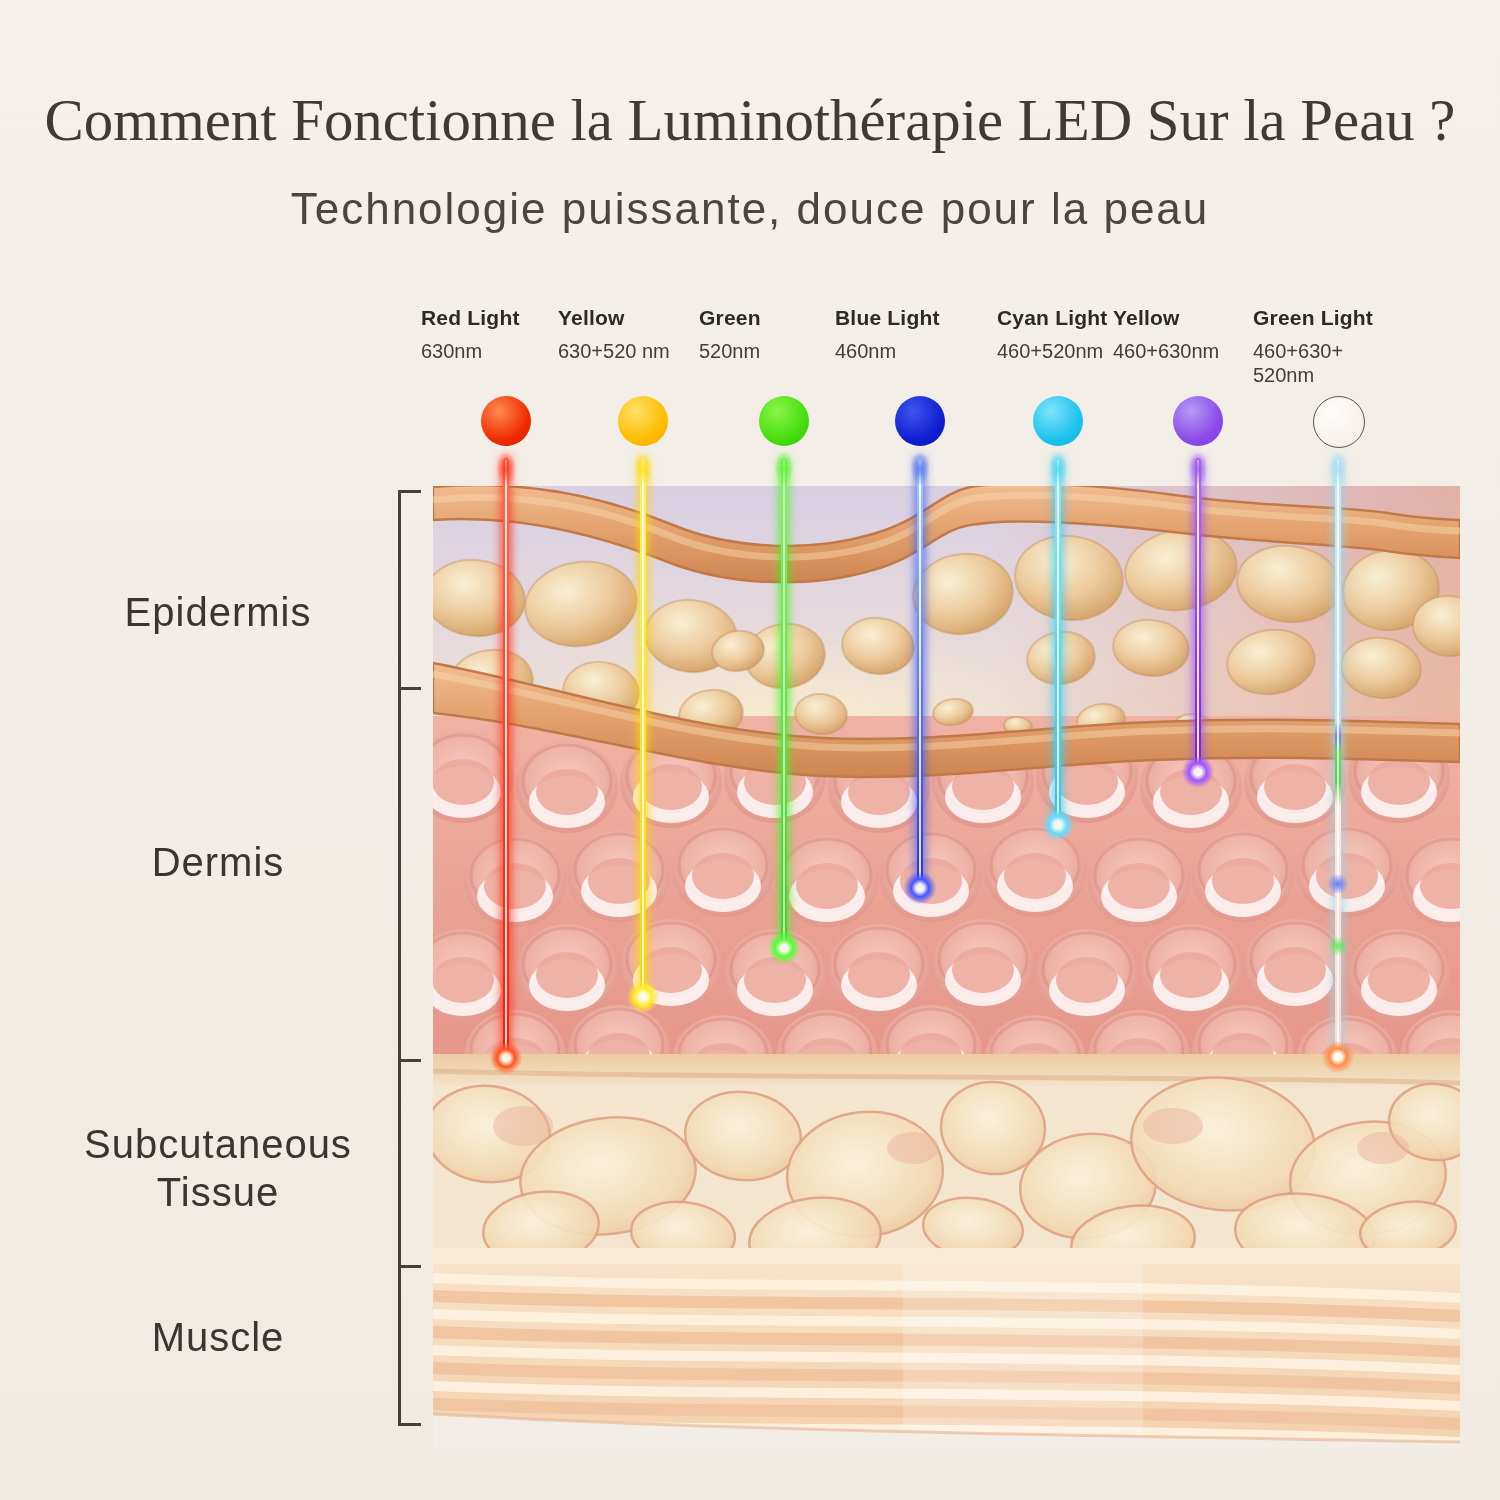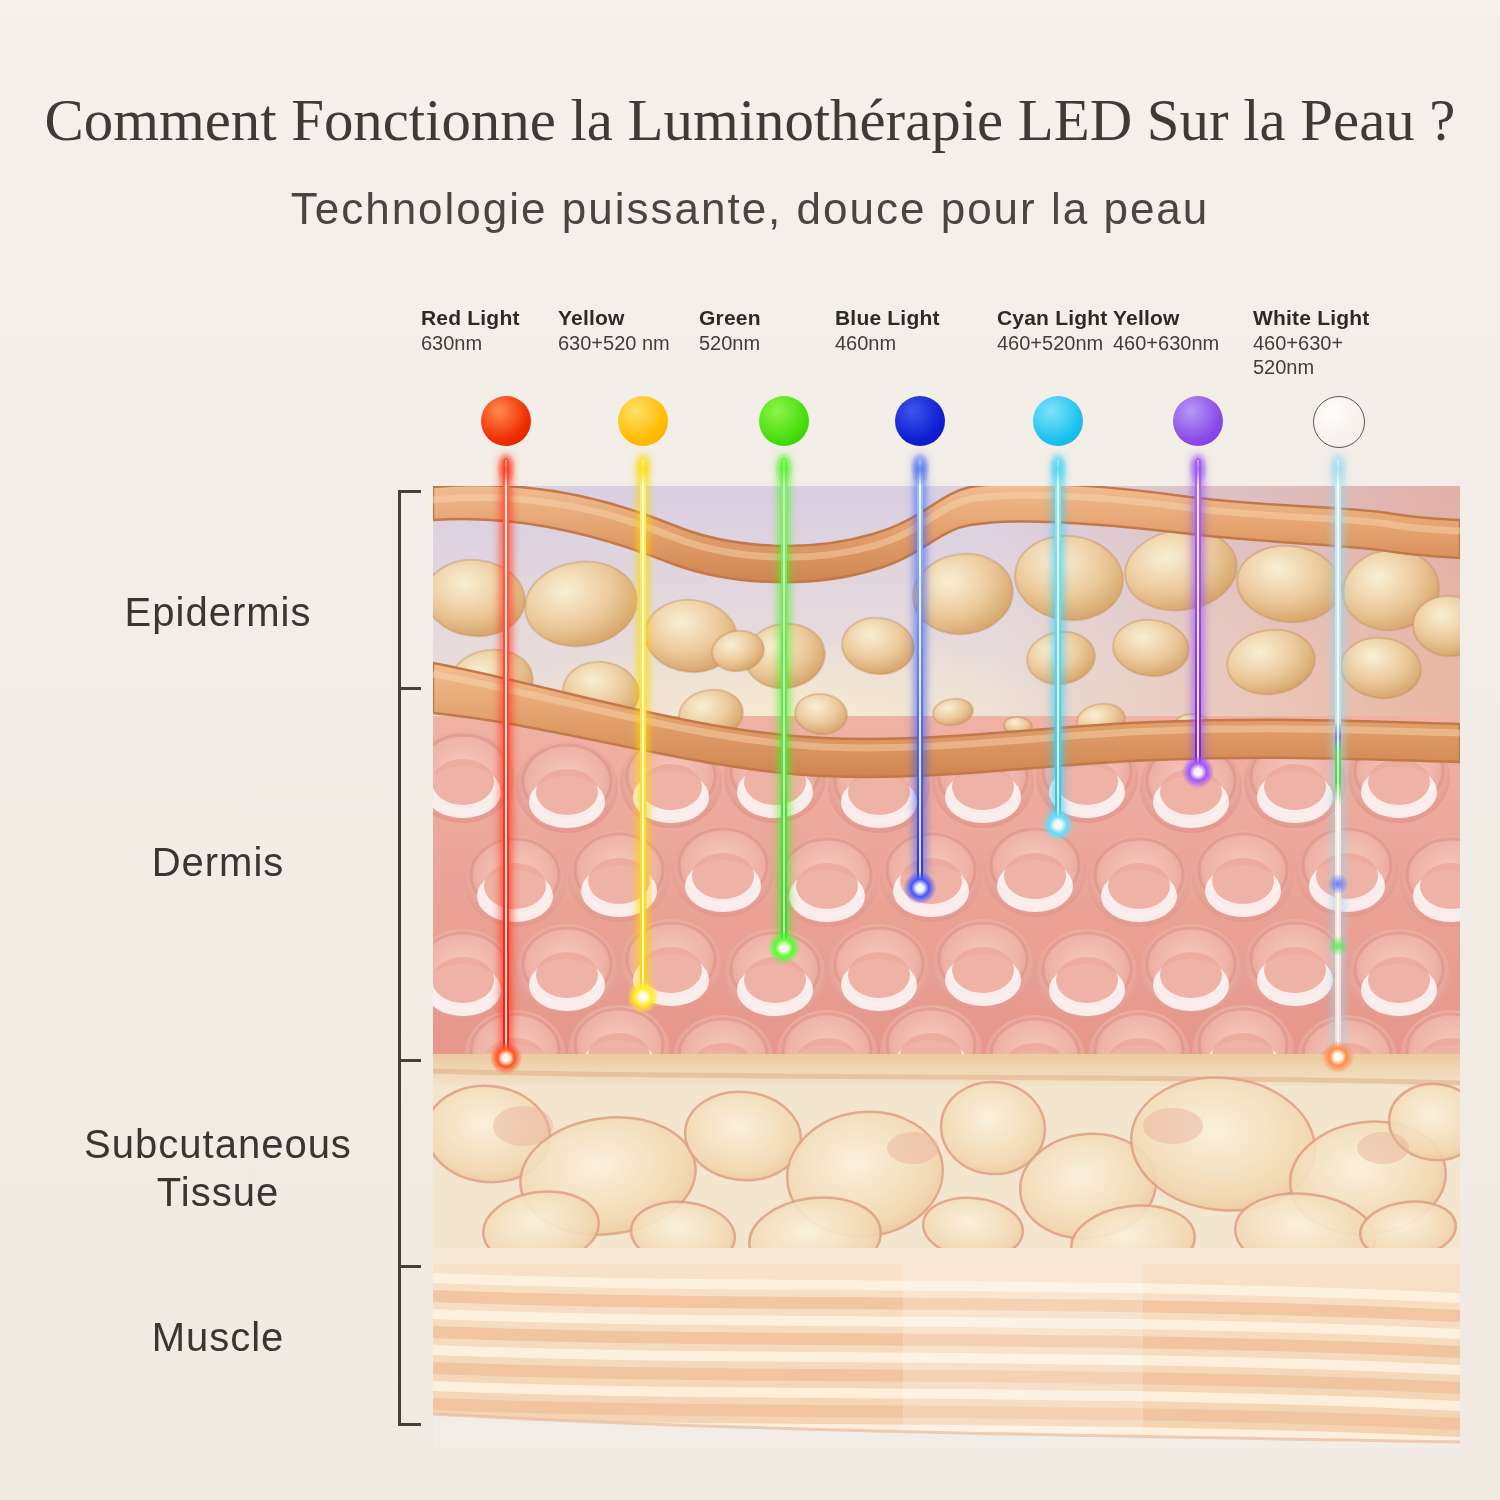--- a/index.html
+++ b/index.html
@@ -7,21 +7,21 @@
   #canvas{position:relative;width:1500px;height:1500px;background:linear-gradient(180deg,#f5f1ea 0%,#f2ede6 40%,#f0eae2 100%);overflow:hidden;}
 
   .title{position:absolute;top:86px;left:0;width:1500px;text-align:center;
     font-family:"Liberation Serif",serif;font-weight:400;font-size:60px;color:#403a34;
     transform:scaleX(0.98);letter-spacing:0px;white-space:nowrap;}
   .subtitle{position:absolute;top:184px;left:0;width:1500px;text-align:center;
     font-size:44px;color:#4b4540;letter-spacing:2px;}
 
   .light-col{position:absolute;top:306px;width:170px;}
   .light-name{font-size:21px;font-weight:bold;color:#2d2a26;letter-spacing:.2px;}
-  .light-wl{margin-top:1px;font-size:20px;color:#413d38;white-space:pre-line;line-height:24px;}
+  .light-wl{margin-top:9px;font-size:20px;color:#413d38;white-space:pre-line;line-height:24px;}
   .light-dot{position:absolute;top:396px;width:50px;height:50px;border-radius:50%;}
 
   .beam{position:absolute;border-radius:3px;}
   .beam-core{position:absolute;left:2px;top:2px;bottom:2px;width:2px;border-radius:1px;background:rgba(255,255,255,.85);}
   .beam-end,.beam-mark,.beam-top{position:absolute;pointer-events:none;}
 
   .bracket-line{position:absolute;background:#46403a;}
   .layer-label{position:absolute;left:18px;width:400px;text-align:center;
     font-size:40px;color:#3a3530;letter-spacing:1px;white-space:pre-line;line-height:48px;}
 
@@ -484,21 +484,21 @@
         <div class="light-name">Yellow</div>
         <div class="light-wl">460+630nm</div>
       </div>
       <div class="light-dot" style="left: 1173px; background: radial-gradient(circle at 36% 30%, rgb(180, 154, 245) 0%, rgb(139, 74, 232) 62%, rgb(126, 58, 224) 100%);"></div>
       <div class="beam" style="left: 1195px; top: 458px; width: 6px; height: 314px; background: linear-gradient(rgb(176, 110, 248), rgb(122, 31, 216)); box-shadow: rgba(150, 80, 240, 0.75) 0px 0px 9px 2.5px;">
         <div class="beam-core"></div>
       </div>
       <div class="beam-top" style="left: 1188px; top: 452px; width: 20px; height: 34px; background: radial-gradient(rgba(150, 80, 240, 0.75) 0%, rgba(0, 0, 0, 0) 70%);"></div>
       <div class="beam-end" style="left: 1182px; top: 756px; width: 32px; height: 32px; background: radial-gradient(circle, rgba(255, 255, 255, 0.95) 0%, rgba(255, 255, 240, 0.9) 16%, rgb(160, 85, 255) 38%, rgba(0, 0, 0, 0) 72%);"></div>
       <div class="light-col" style="left: 1253px;">
-        <div class="light-name">White Light</div>
+        <div class="light-name">Green Light</div>
         <div class="light-wl">460+630+
 520nm</div>
       </div>
       <div class="light-dot" style="left: 1313px; background: radial-gradient(circle at 36% 30%, rgb(255, 253, 251) 0%, rgb(248, 241, 236) 62%, rgb(244, 236, 230) 100%); border: 1.5px solid rgb(90, 85, 80);"></div>
       <div class="beam" style="left: 1335px; top: 458px; width: 6px; height: 599px; background: linear-gradient(rgb(198, 233, 244) 0%, rgb(184, 227, 242) 44%, rgb(111, 134, 240) 46.5%, rgb(85, 224, 92) 49%, rgb(61, 227, 62) 54%, rgb(255, 231, 223) 58%, rgb(255, 214, 205) 100%); box-shadow: rgba(150, 215, 240, 0.7) 0px 0px 9px 2.5px;">
         <div class="beam-core"></div>
       </div>
       <div class="beam-top" style="left: 1328px; top: 452px; width: 20px; height: 34px; background: radial-gradient(rgba(150, 215, 240, 0.7) 0%, rgba(0, 0, 0, 0) 70%);"></div>
       <div class="beam-mark" style="left: 1327px; top: 873px; width: 22px; height: 22px; background: radial-gradient(circle, rgb(68, 102, 255) 0%, rgba(0, 0, 0, 0) 68%); opacity: 0.85;"></div>
       <div class="beam-mark" style="left: 1327px; top: 935px; width: 22px; height: 22px; background: radial-gradient(circle, rgb(68, 238, 68) 0%, rgba(0, 0, 0, 0) 68%); opacity: 0.85;"></div>

